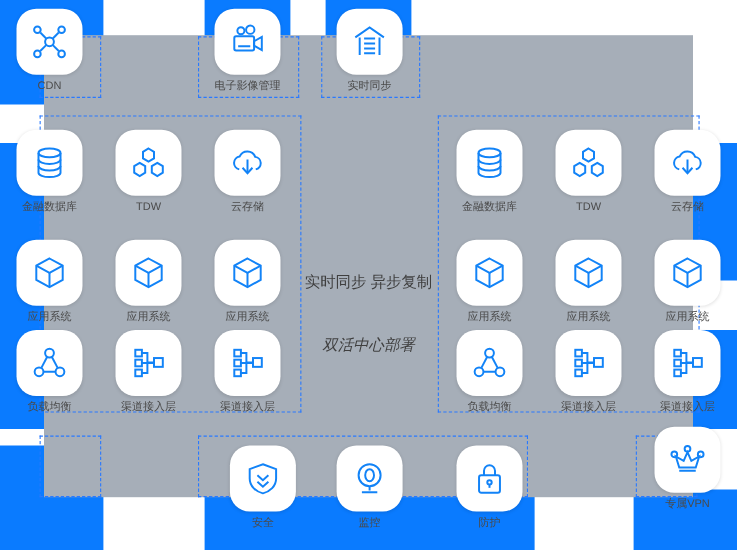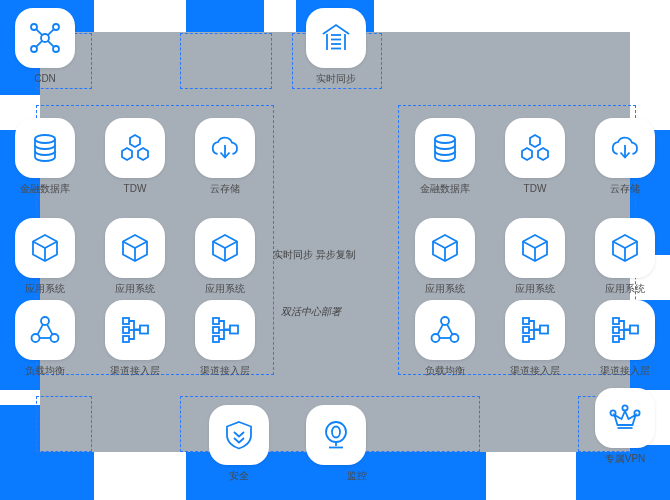--- a/index.html
+++ b/index.html
@@ -43,24 +43,24 @@
     margin-top:4px;
     font-size:10px;
     line-height:13px;
     color:#4a4a4a;
     white-space:nowrap;
   }
 
   
   .center-note{
     position:absolute;
-    font-size:10px;
+    font-size:14px;
     color:#3f3f3f;
     white-space:nowrap;
-    text-align:left;
+    text-align:center;
   }
 </style>
 </head>
 <body>
 
 <div id="stage">
 
   <div class="bluebar" style="left:0;top:0;width:94px;height:95px;"></div>
   <div class="bluebar" style="left:186px;top:0;width:78px;height:60px;"></div>
   <div class="bluebar" style="left:296px;top:0;width:78px;height:60px;"></div>
@@ -99,20 +99,32 @@
           <circle cx="28" cy="28" r="3"></circle>
         <line x1="8.6" y1="8.6" x2="14.2" y2="14.2"></line>
           <line x1="25.4" y1="8.6" x2="19.8" y2="14.2"></line>
         <line x1="8.6" y1="25.4" x2="14.2" y2="19.8"></line>
           <line x1="25.4" y1="25.4" x2="19.8" y2="19.8"></line>
       </svg>
     </div>
     <div class="lbl">CDN</div>
   </div>
 
+  <div class="node" style="left:194px;top:8px;">
+    <div class="tile">
+      <svg width="34" height="34" viewBox="0 0 34 34" fill="none" stroke="#1283f7" stroke-width="1.8">
+        <circle cx="11" cy="7" r="3.2"></circle>
+          <circle cx="19.5" cy="6" r="3.8"></circle>
+        <rect x="5" y="12" width="18" height="13" rx="1.6"></rect>
+        <path d="M23 16.5 L30 12.5 V24.5 L23 20.5 Z"></path>
+        <line x1="8.5" y1="21" x2="19.5" y2="21"></line>
+      </svg>
+    </div>
+    <div class="lbl">电子影像管理</div>
+  </div>
 
   <div class="node" style="left:305px;top:8px;">
     <div class="tile">
       <svg width="34" height="34" viewBox="0 0 34 34" fill="none" stroke="#1283f7" stroke-width="1.8">
         <path d="M4 13 L17 4 L30 13"></path>
         <path d="M8 13 V29"></path>
           <path d="M26 13 V29"></path>
         <line x1="12" y1="14" x2="22" y2="14"></line>
           <line x1="12" y1="18.5" x2="22" y2="18.5"></line>
         <line x1="12" y1="23" x2="22" y2="23"></line>
@@ -349,32 +361,43 @@
     <div class="tile">
       <svg width="32" height="32" viewBox="0 0 32 32" fill="none" stroke="#1283f7" stroke-width="1.8">
         <path d="M16 3 L28 7.5 V16 C28 23 22.5 27.8 16 29.5 C9.5 27.8 4 23 4 16 V7.5 Z"></path>
         <path d="M11 13 L16 17.5 L21 13"></path>
           <path d="M11 19 L16 23.5 L21 19"></path>
       </svg>
     </div>
     <div class="lbl">安全</div>
   </div>
 
-  <div class="node" style="left:305px;top:405px;text-align:right;">
+  <div class="node" style="left:305px;top:405px;">
     <div class="tile">
       <svg width="32" height="32" viewBox="0 0 32 32" fill="none" stroke="#1283f7" stroke-width="1.8">
         <circle cx="16" cy="13" r="10"></circle>
         <ellipse cx="16" cy="13" rx="4" ry="5.5"></ellipse>
         <line x1="16" y1="23" x2="16" y2="27"></line>
         <line x1="9" y1="28.5" x2="23" y2="28.5"></line>
       </svg>
     </div>
     <div class="lbl">监控</div>
   </div>
 
+  <div class="node" style="left:414px;top:405px;">
+    <div class="tile">
+      <svg width="32" height="32" viewBox="0 0 32 32" fill="none" stroke="#1283f7" stroke-width="1.8">
+        <rect x="6.5" y="13" width="19" height="16" rx="2"></rect>
+        <path d="M11 13 V9 A5 5 0 0 1 21 9 V13"></path>
+        <circle cx="16" cy="19.5" r="2"></circle>
+        <line x1="16" y1="21.5" x2="16" y2="24.5"></line>
+      </svg>
+    </div>
+    <div class="lbl">防护</div>
+  </div>
 
   <div class="node" style="left:594px;top:388px;">
     <div class="tile">
       <svg width="34" height="34" viewBox="0 0 34 34" fill="none" stroke="#1283f7" stroke-width="1.8">
         <circle cx="5" cy="12" r="2.6"></circle>
           <circle cx="17" cy="7" r="2.6"></circle>
           <circle cx="29" cy="12" r="2.6"></circle>
         <path d="M6.4 14 L9.5 24 H24.5 L27.6 14 L20.5 18 L17 10 L13.5 18 Z"></path>
         <line x1="9.5" y1="27" x2="24.5" y2="27"></line>
       </svg>

